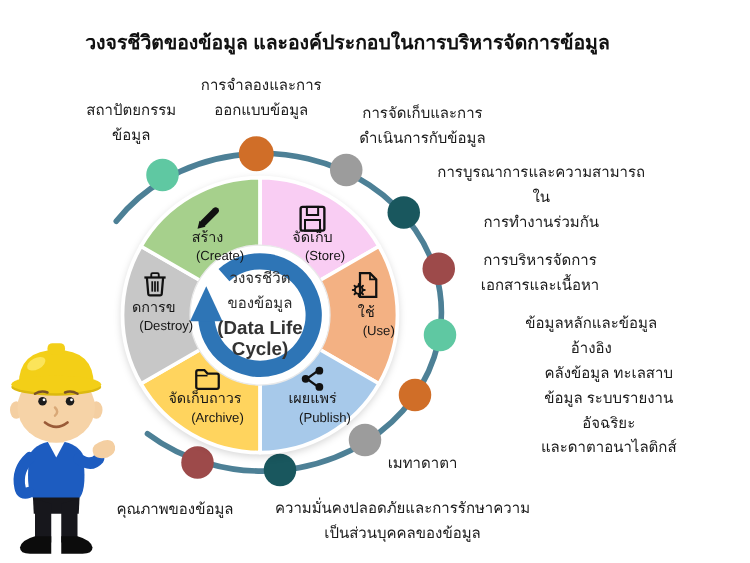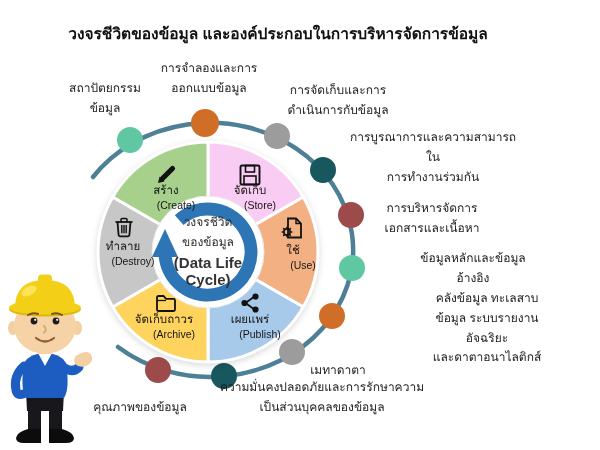--- a/index.html
+++ b/index.html
@@ -114,21 +114,21 @@
   </div>
   <div class="wseg" style="left:250px;top:326px">
     <div class="wthai">เผยแพร่</div>
     <div class="wen">(Publish)</div>
   </div>
   <div class="wseg" style="left:164px;top:326px">
     <div class="wthai">จัดเก็บถาวร</div>
     <div class="wen">(Archive)</div>
   </div>
   <div class="wseg" style="left:123px;top:253px">
-    <div class="wthai">ทำลาย</div>
+    <div class="wthai">ดการข</div>
     <div class="wen">(Destroy)</div>
   </div>
 
   <div class="center-label">
     <div class="cl">วงจรชีวิต</div>
     <div class="cl">ของข้อมูล</div>
     <div class="cl-en">(Data Life Cycle)</div>
   </div>
 
   <div class="orbit-label" style="left:209px;top:79px">การจำลองและการ
@@ -138,21 +138,21 @@
   <div class="orbit-label" style="left:433px;top:158px">การบูรณาการและความสามารถใน
 การทำงานร่วมกัน</div>
   <div class="orbit-label" style="left:338px;top:101px">การจัดเก็บและการ
 ดำเนินการกับข้อมูล</div>
   <div class="orbit-label" style="left:432px;top:219px">การบริหารจัดการ
 เอกสารและเนื้อหา</div>
   <div class="orbit-label" style="left:473px;top:269px">ข้อมูลหลักและข้อมูลอ้างอิง</div>
   <div class="orbit-label" style="left:487px;top:329px">คลังข้อมูล ทะเลสาบข้อมูล ระบบรายงานอัจฉริยะ
 และดาตาอนาไลติกส์</div>
   <div class="orbit-label" style="left:338px;top:371px">เมทาดาตา</div>
-  <div class="orbit-label" style="left:322px;top:398px">ความมั่นคงปลอดภัยและการรักษาความ
+  <div class="orbit-label" style="left:322px;top:417px">ความมั่นคงปลอดภัยและการรักษาความ
 เป็นส่วนบุคคลของข้อมูล</div>
   <div class="orbit-label" style="left:140px;top:408px">คุณภาพของข้อมูล</div>
 
   <svg class="mascot" width="112" height="180" viewBox="0 0 112 180">
     <g>
       <path d="M26,120 L64,120 L63,140 L27,140 Z" fill="#17171c"></path>
       <path d="M28,128 L28,163 L41,163 L41,132 Z" fill="#17171c"></path>
       <path d="M49,132 L49,163 L62,163 L62,128 Z" fill="#17171c"></path>
       <path d="M28,158 Q17,161 16,167 Q16,172 24,172 L41,172 L41,158 Z" fill="#0c0c0c"></path>
       <path d="M62,158 Q73,161 74,167 Q74,172 66,172 L49,172 L49,158 Z" fill="#0c0c0c"></path>

